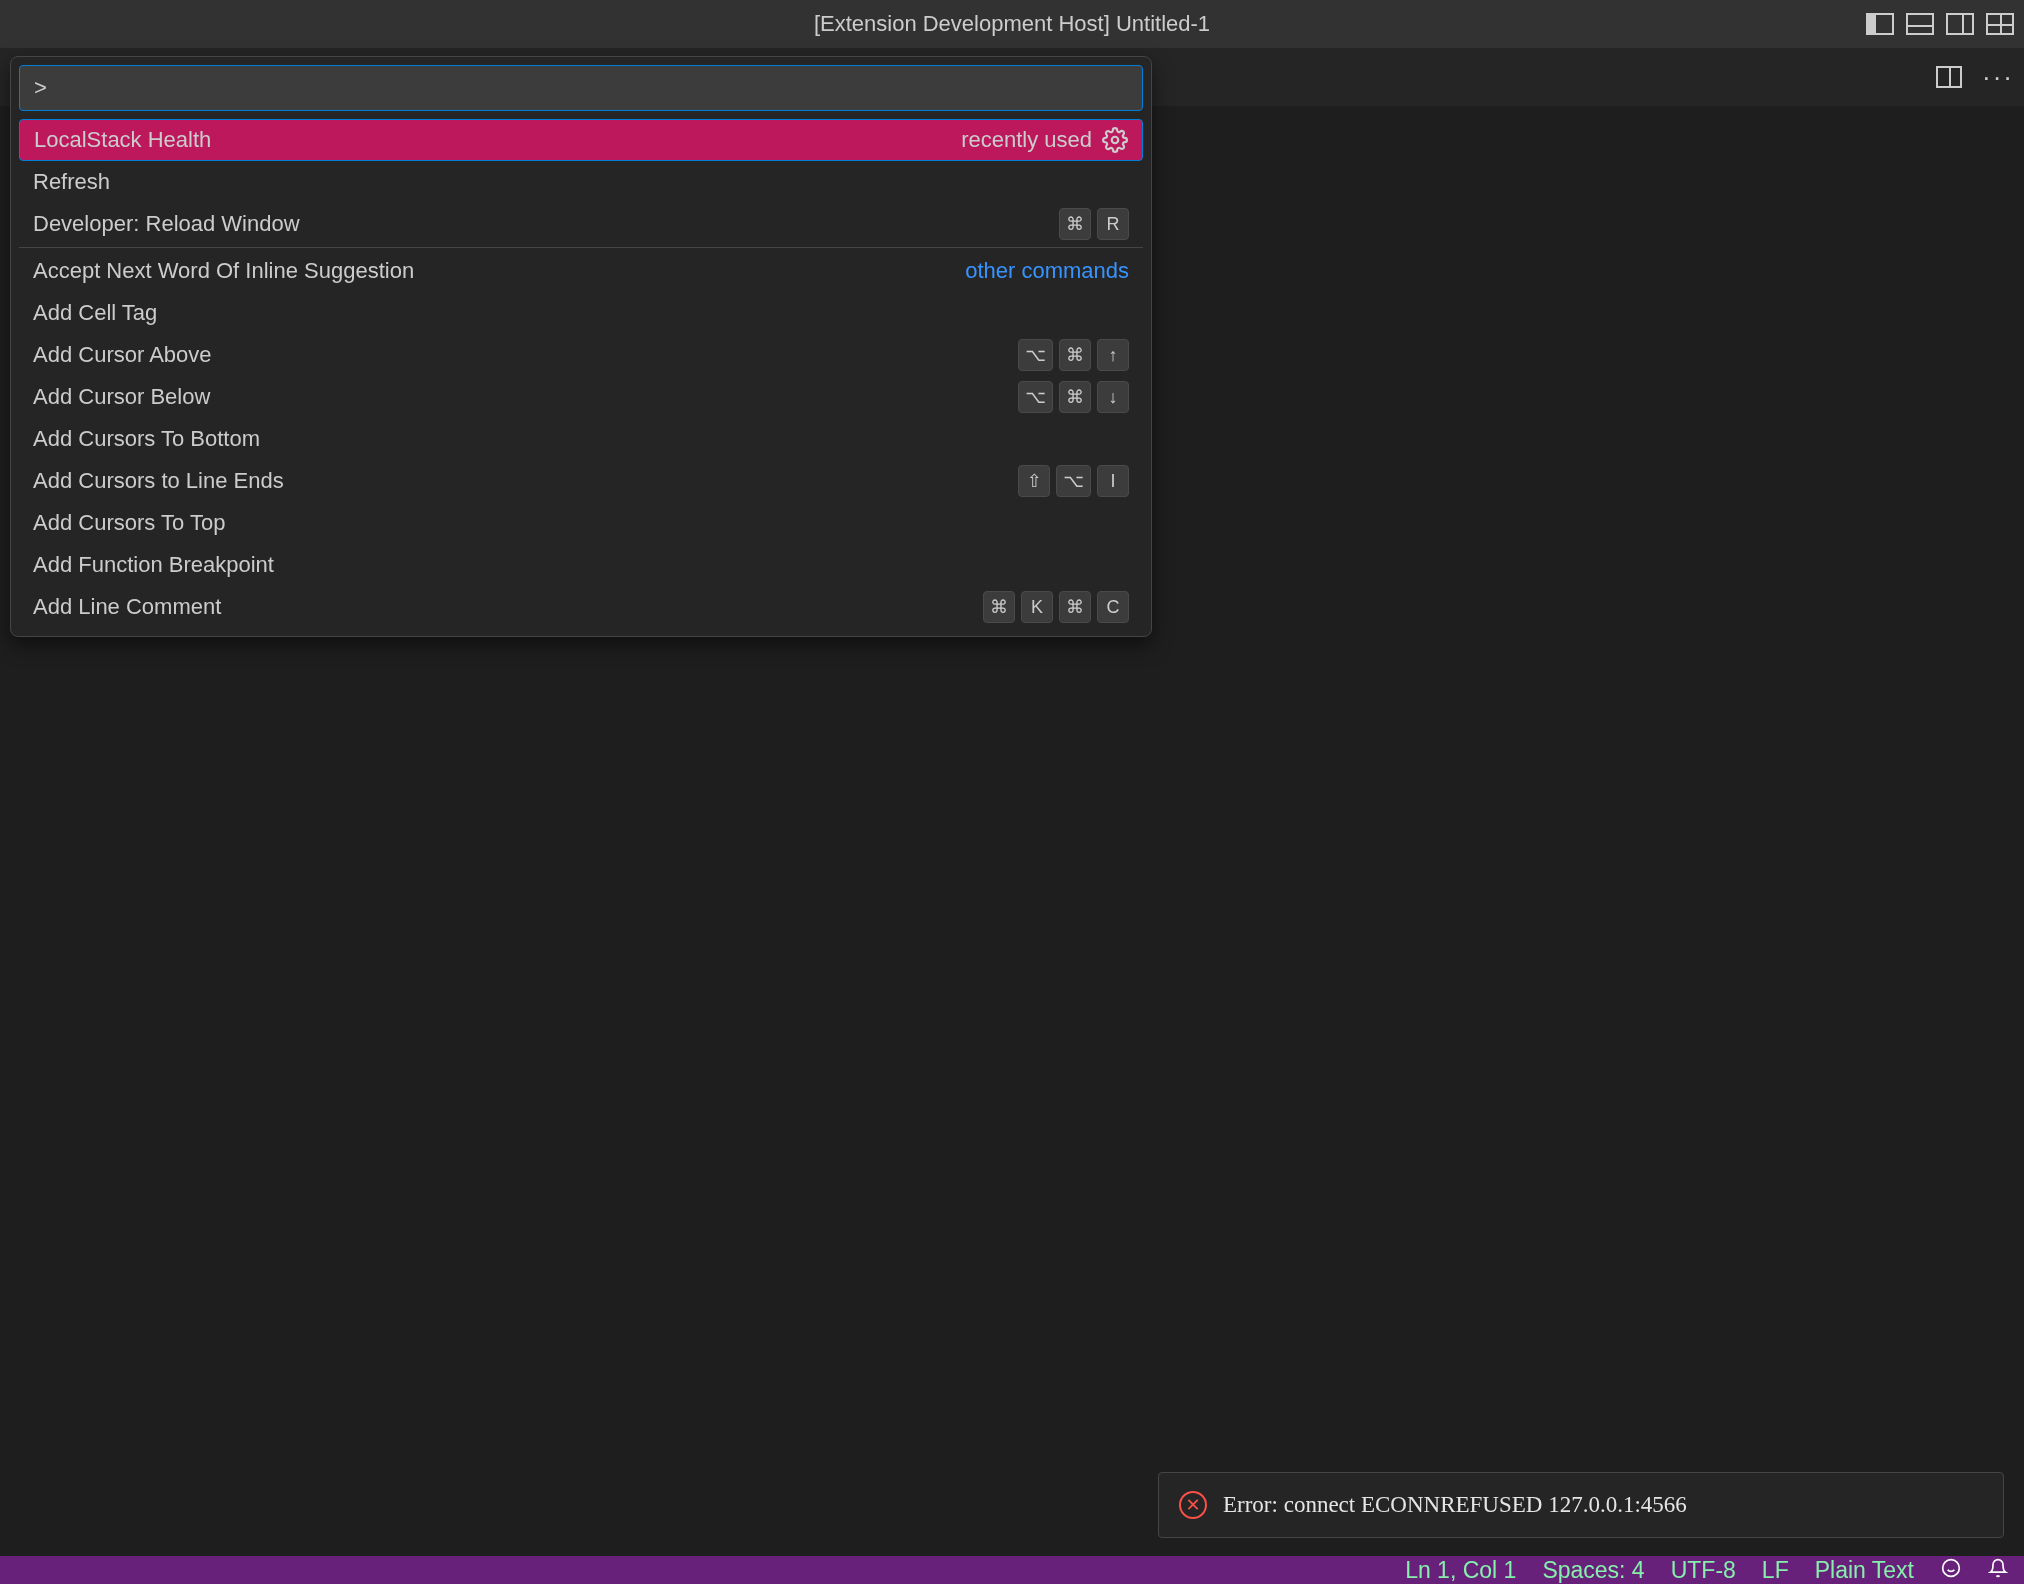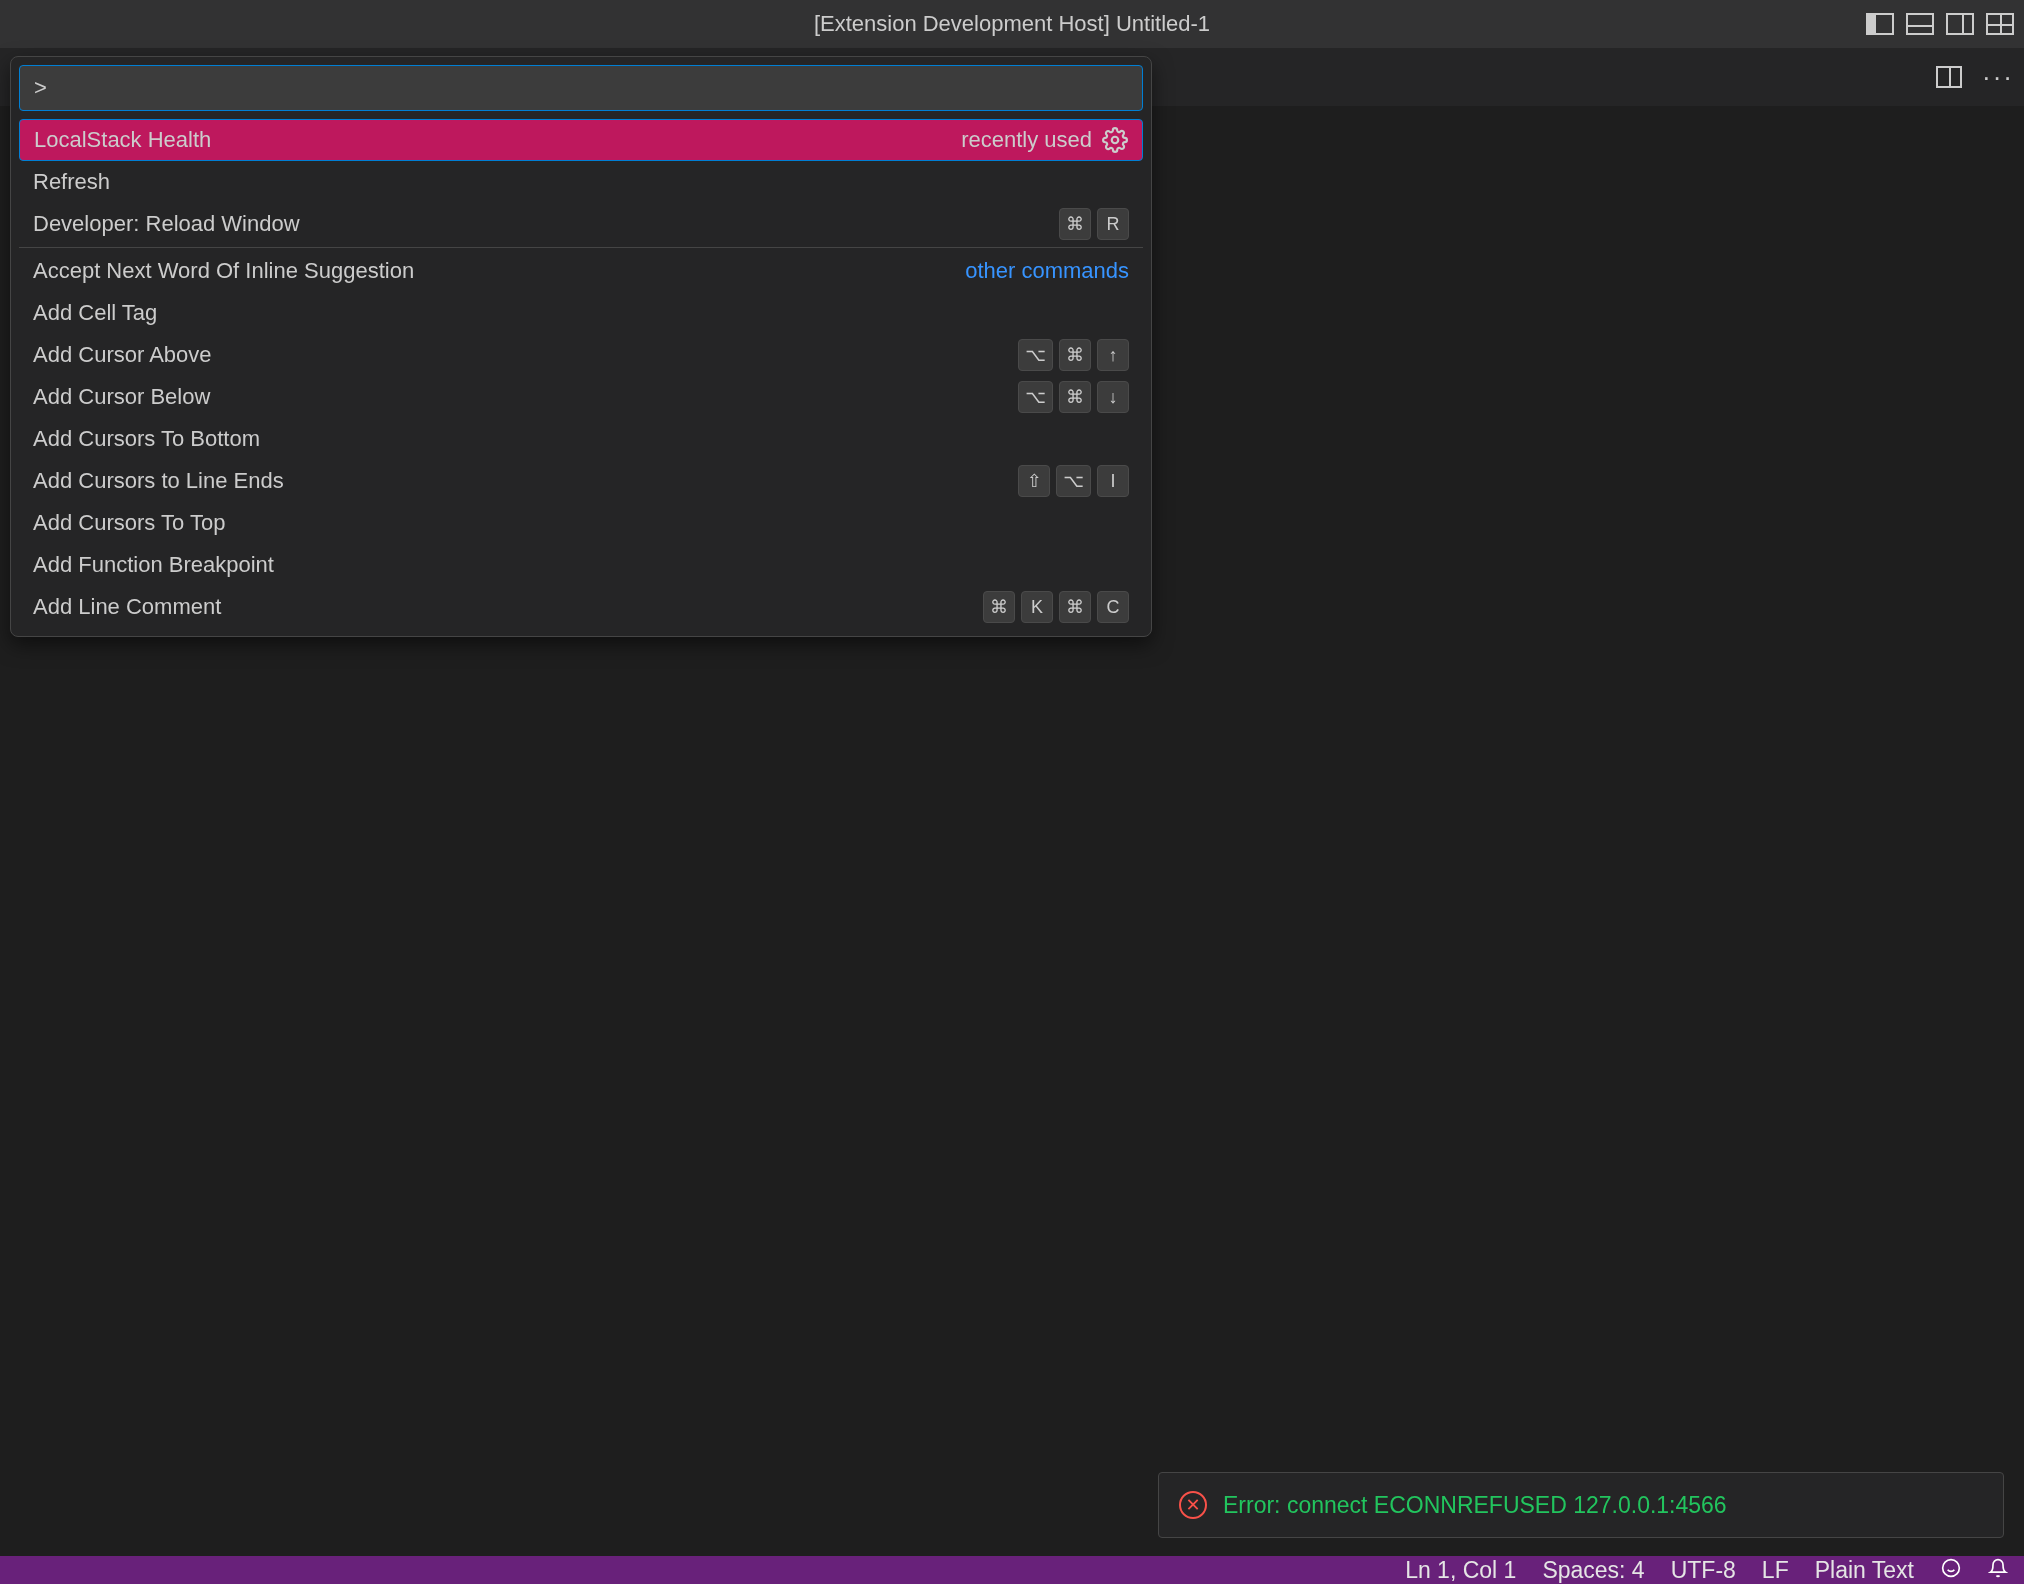--- a/index.html
+++ b/index.html
@@ -251,37 +251,38 @@
       border-radius: 50%;
       display: flex;
       align-items: center;
       justify-content: center;
       color: #f85149;
       font-size: 18px;
       flex-shrink: 0;
     }
     
     .notification-text {
-      color: #22c55e;
+      color: #e5e5e5;
       font-size: 23px;
+      font-family: Liberation Serif, serif;
     }
     
     .statusbar {
       position: absolute;
       bottom: 0;
       left: 0;
       right: 0;
       height: 28px;
       background: #68217a;
       display: flex;
       align-items: center;
       justify-content: flex-end;
       padding: 0 16px;
       gap: 26px;
-      color: #e5e5e5;
+      color: #86efac;
       font-size: 23px;
       overflow: hidden;
     }
     
     .status-item {
       white-space: nowrap;
       cursor: pointer;
     }
     
     .status-icon {

